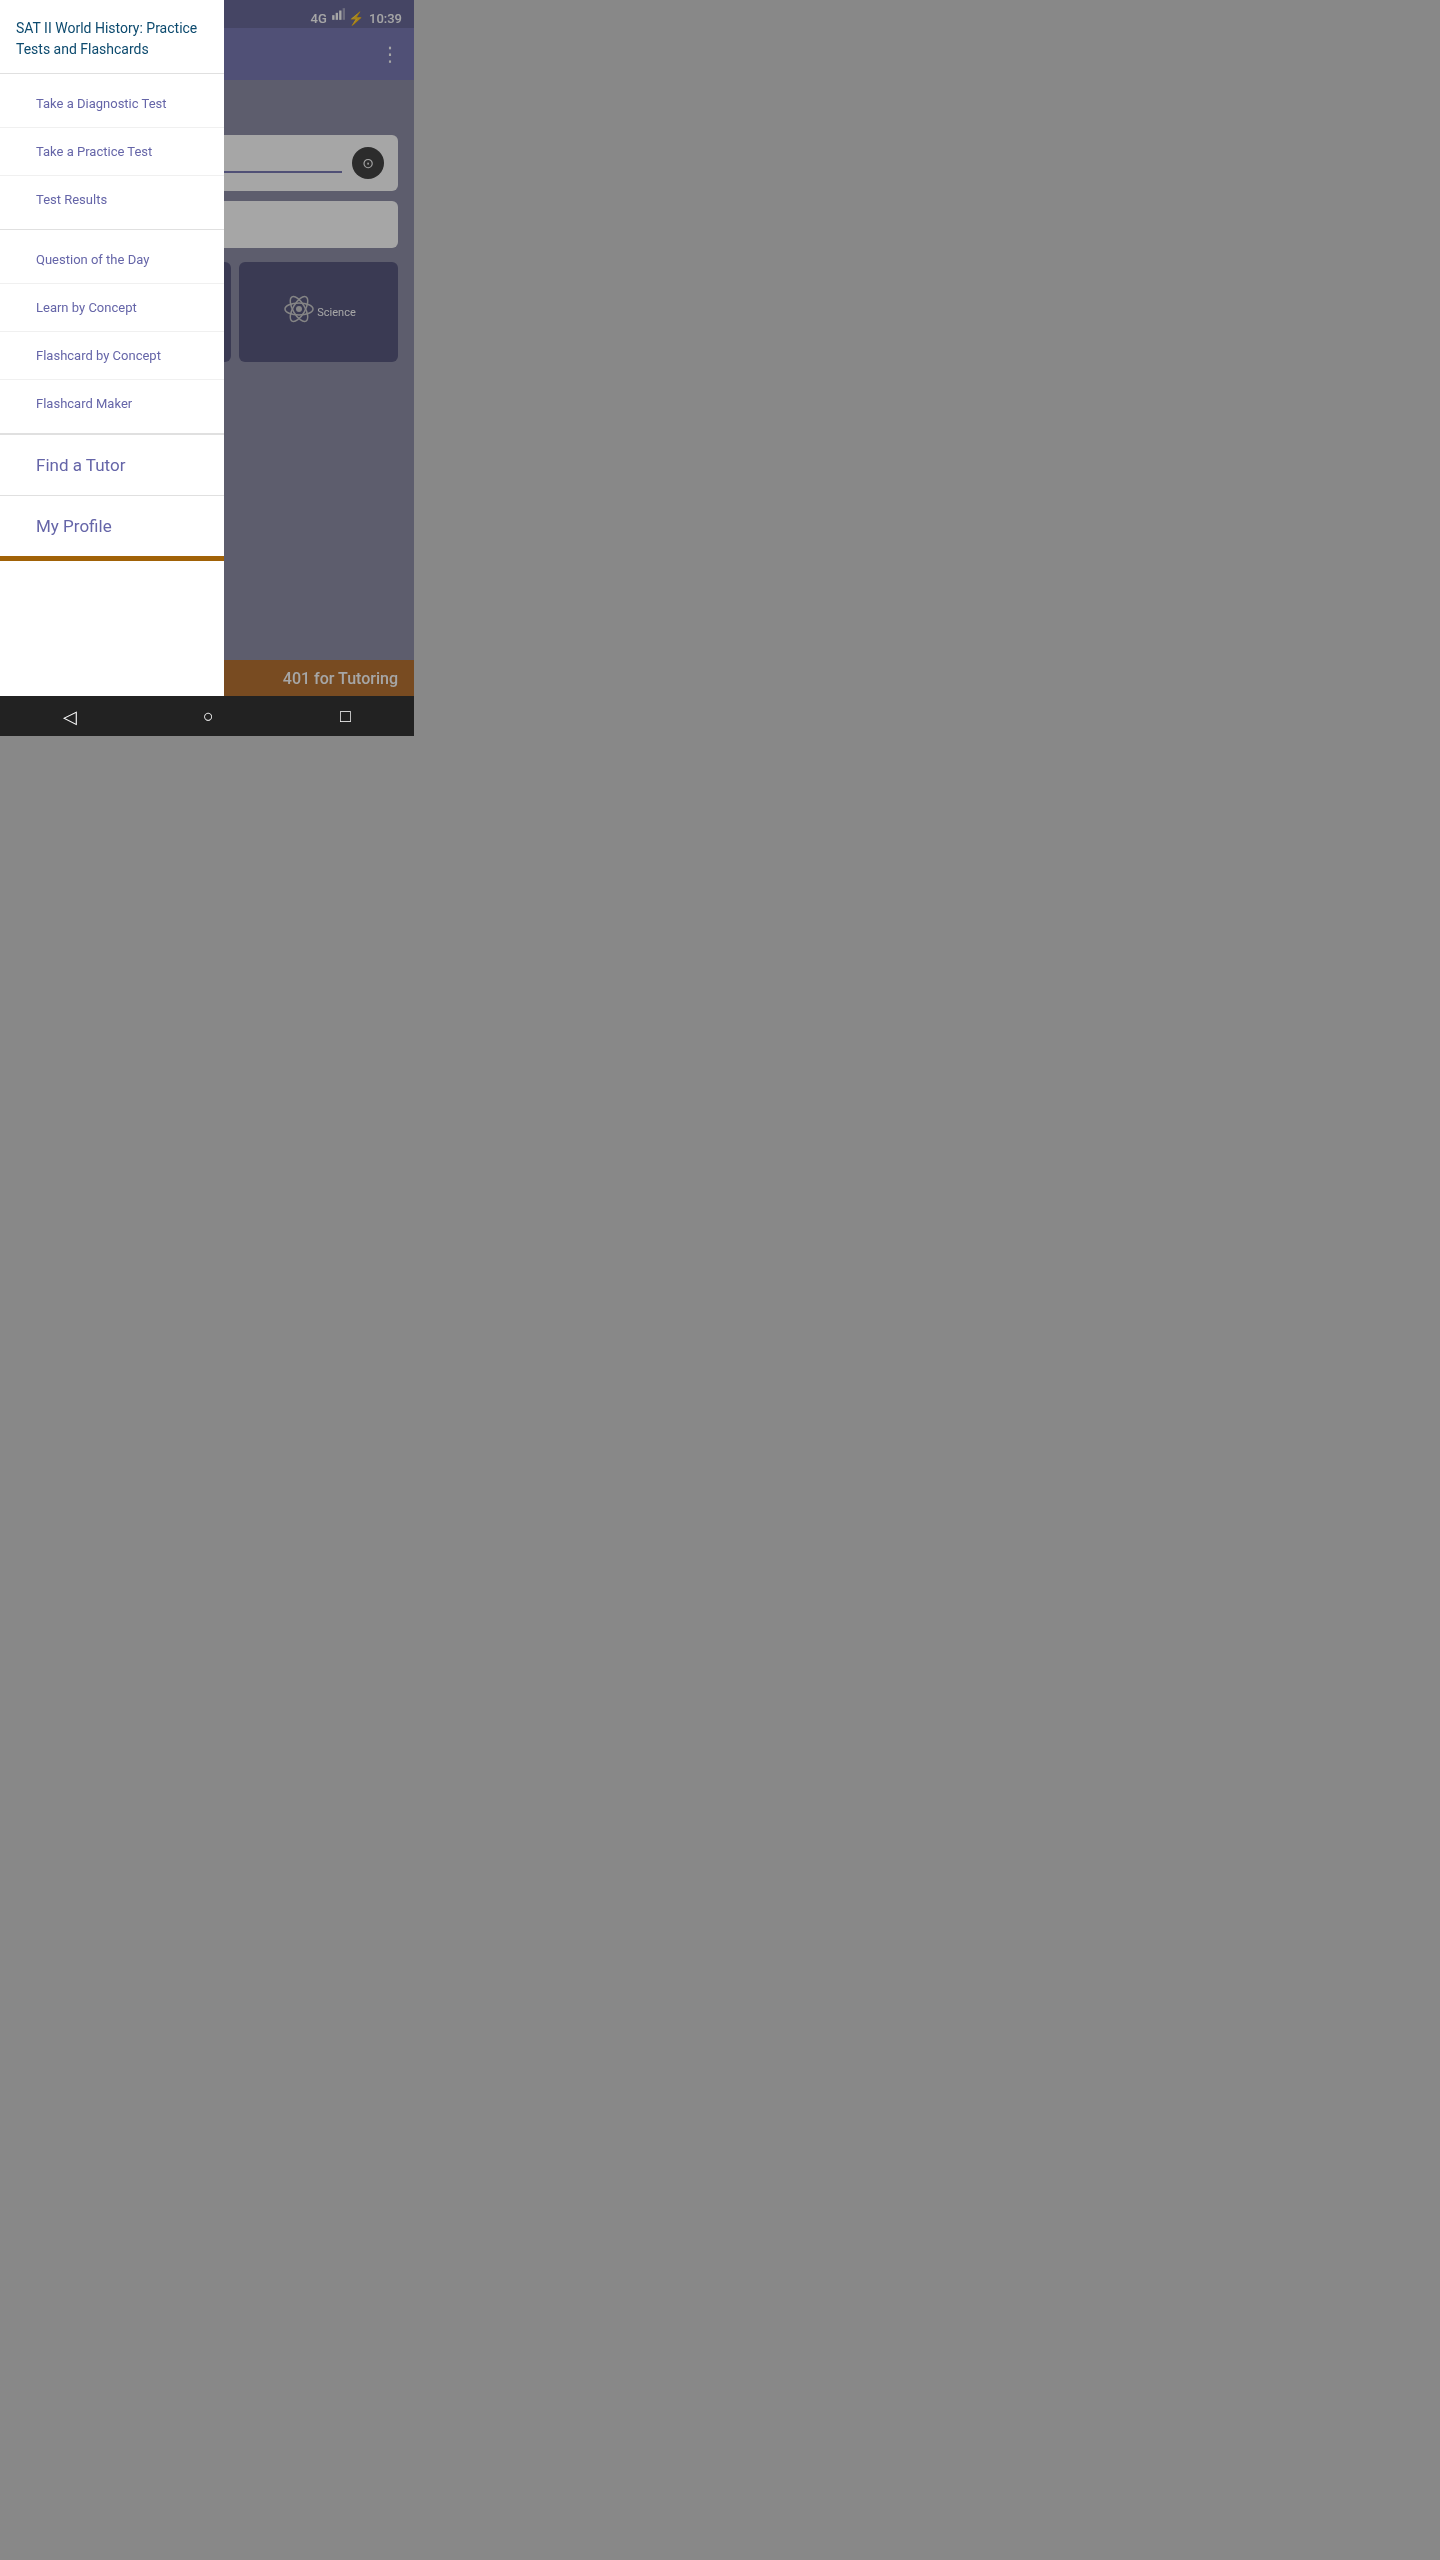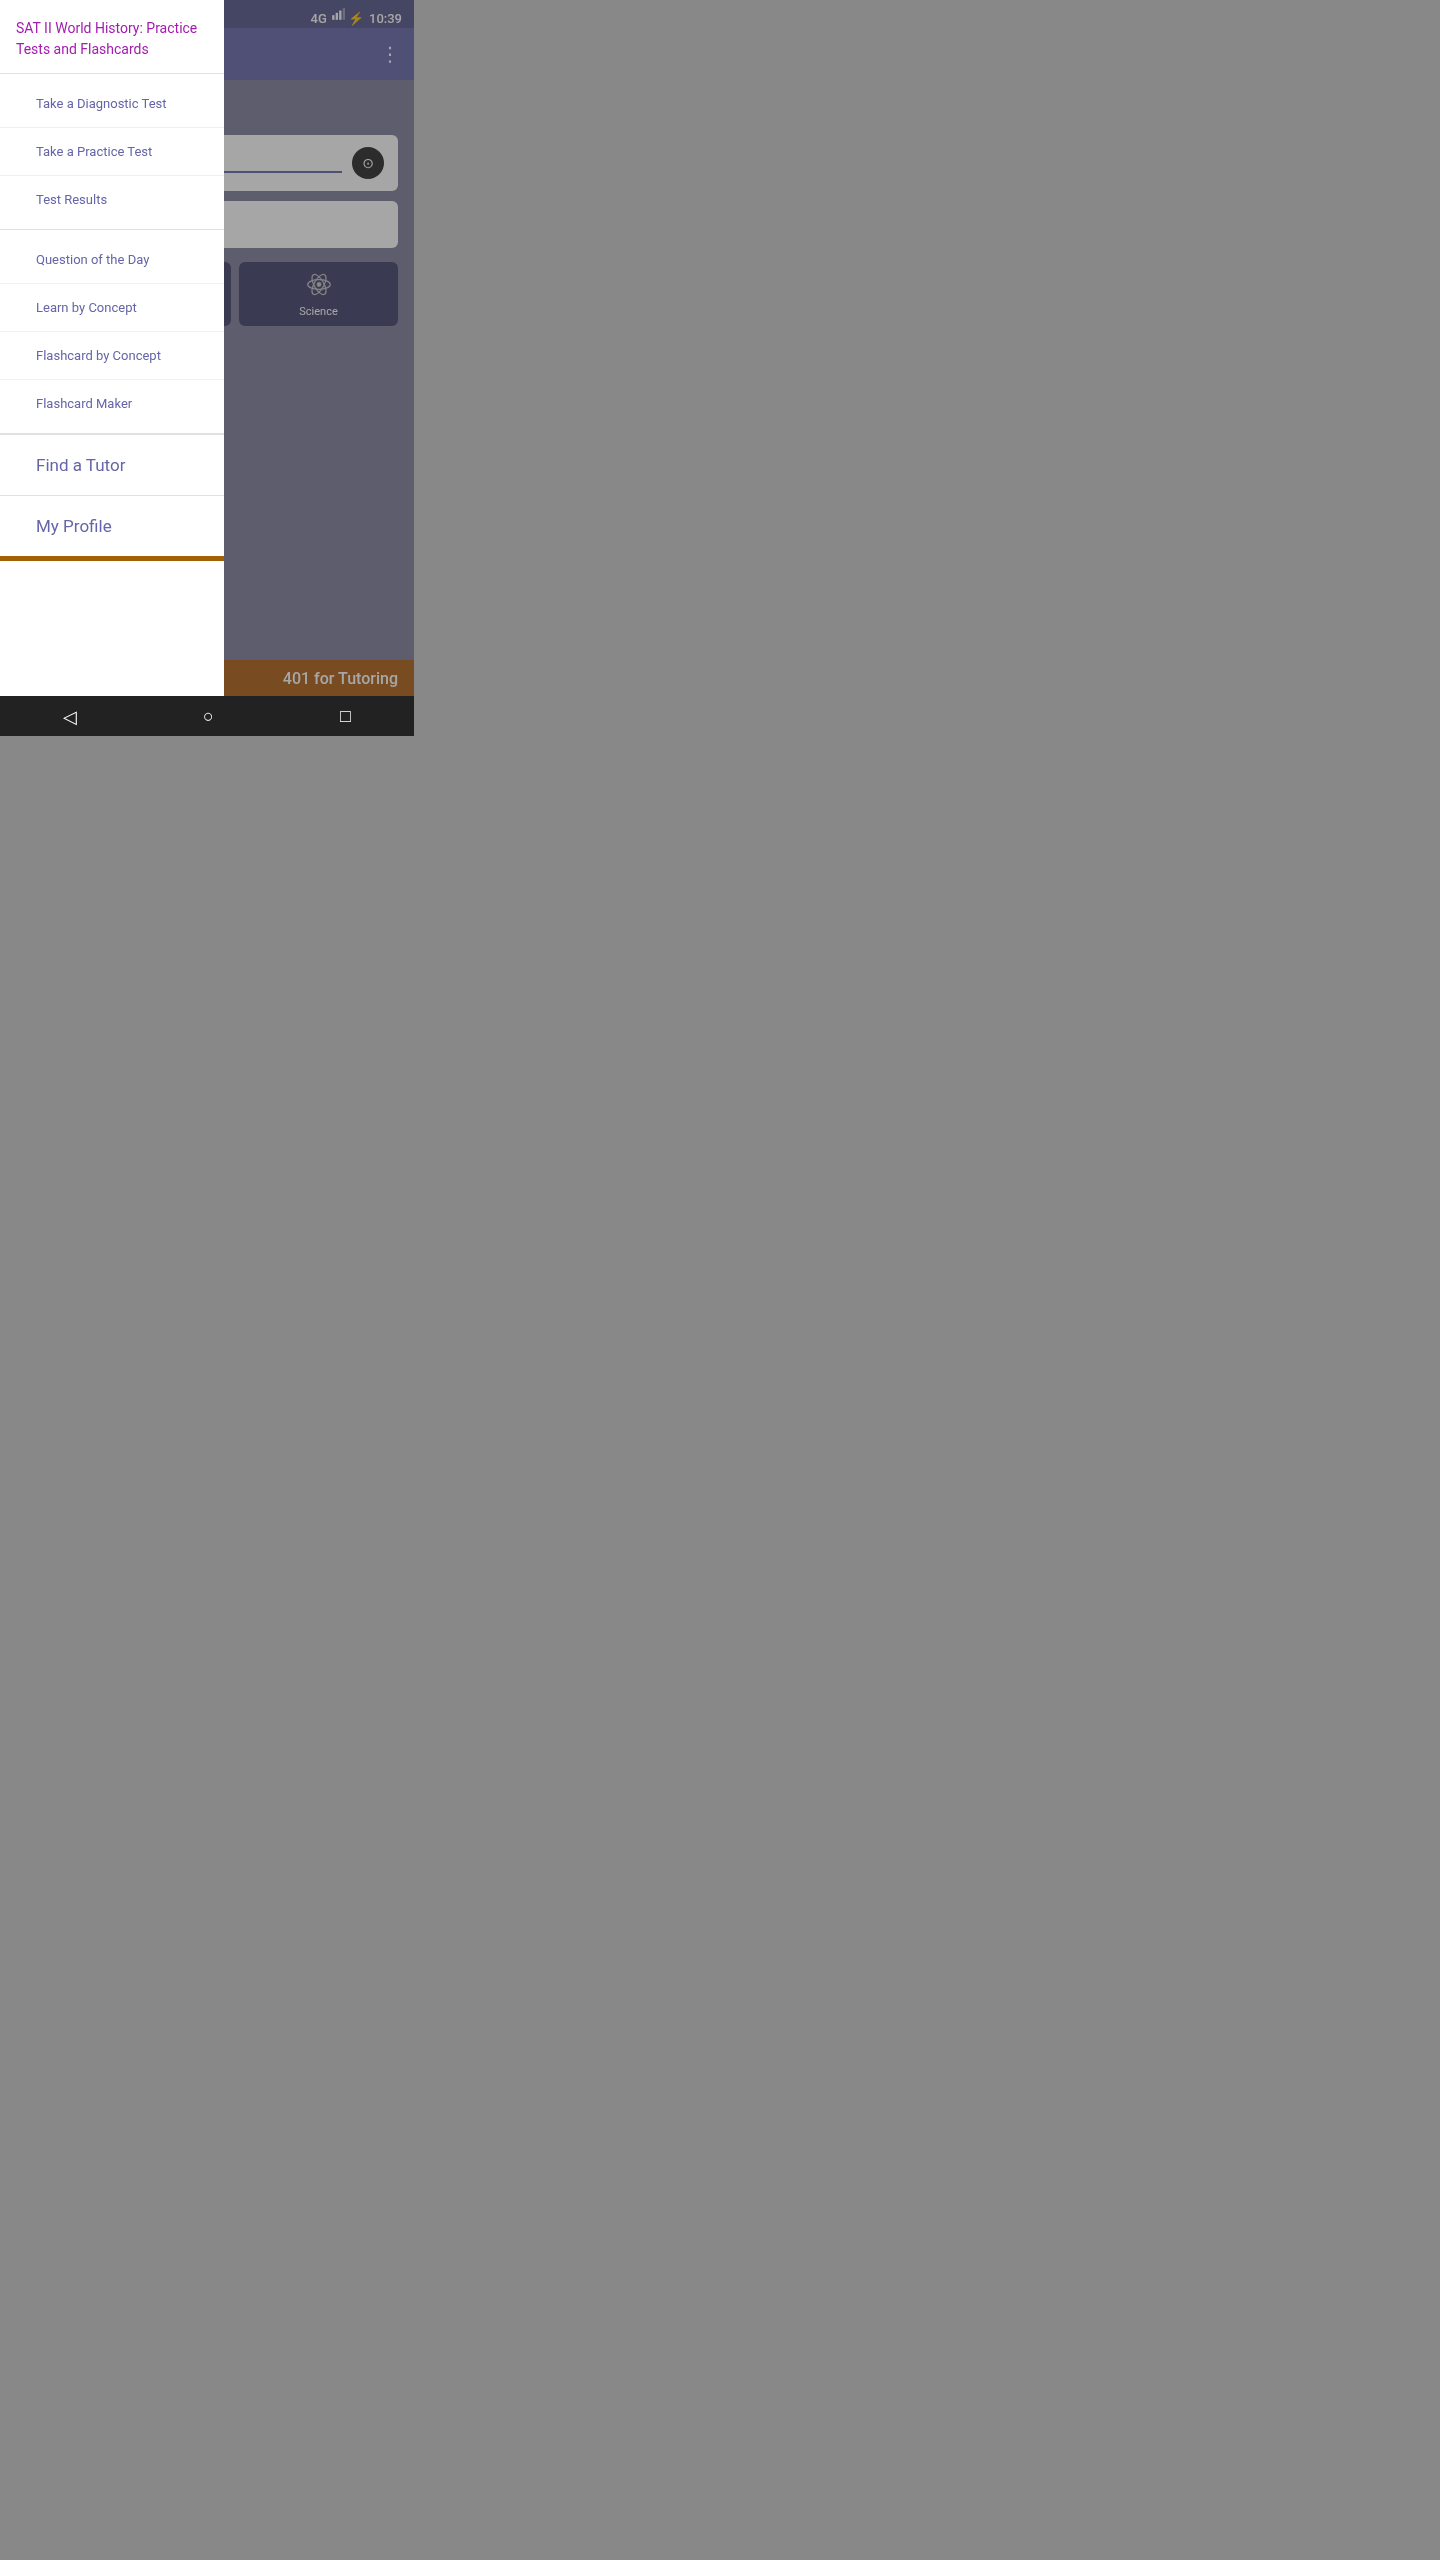--- a/index.html
+++ b/index.html
@@ -159,23 +159,23 @@
     .grid-row {
       display: flex;
       gap: 8px;
       margin-bottom: 8px;
     }
 
     .grid-item {
       background: #5a5a80;
       border-radius: 6px;
       flex: 1;
-      height: 64px;
-      display: flex;
-      flex-direction: column;
+      height: 100px;
+      display: flex;
+      flex-direction: row;
       align-items: center;
       justify-content: center;
       color: white;
       font-size: 12px;
       text-align: center;
       padding: 8px;
     }
 
     .grid-item svg {
       margin-bottom: 6px;
@@ -226,21 +226,21 @@
       flex-direction: column;
       height: 100%;
     }
 
     .drawer-header {
       padding: 18px 16px 14px 16px;
       border-bottom: 1px solid #e0e0e0;
     }
 
     .drawer-header-text {
-      color: #a21caf;
+      color: #0c4a6e;
       font-size: 14px;
       font-weight: 400;
       line-height: 1.4;
     }
 
     .drawer-section {
       border-bottom: 1px solid #e0e0e0;
       padding: 6px 0;
     }
 

